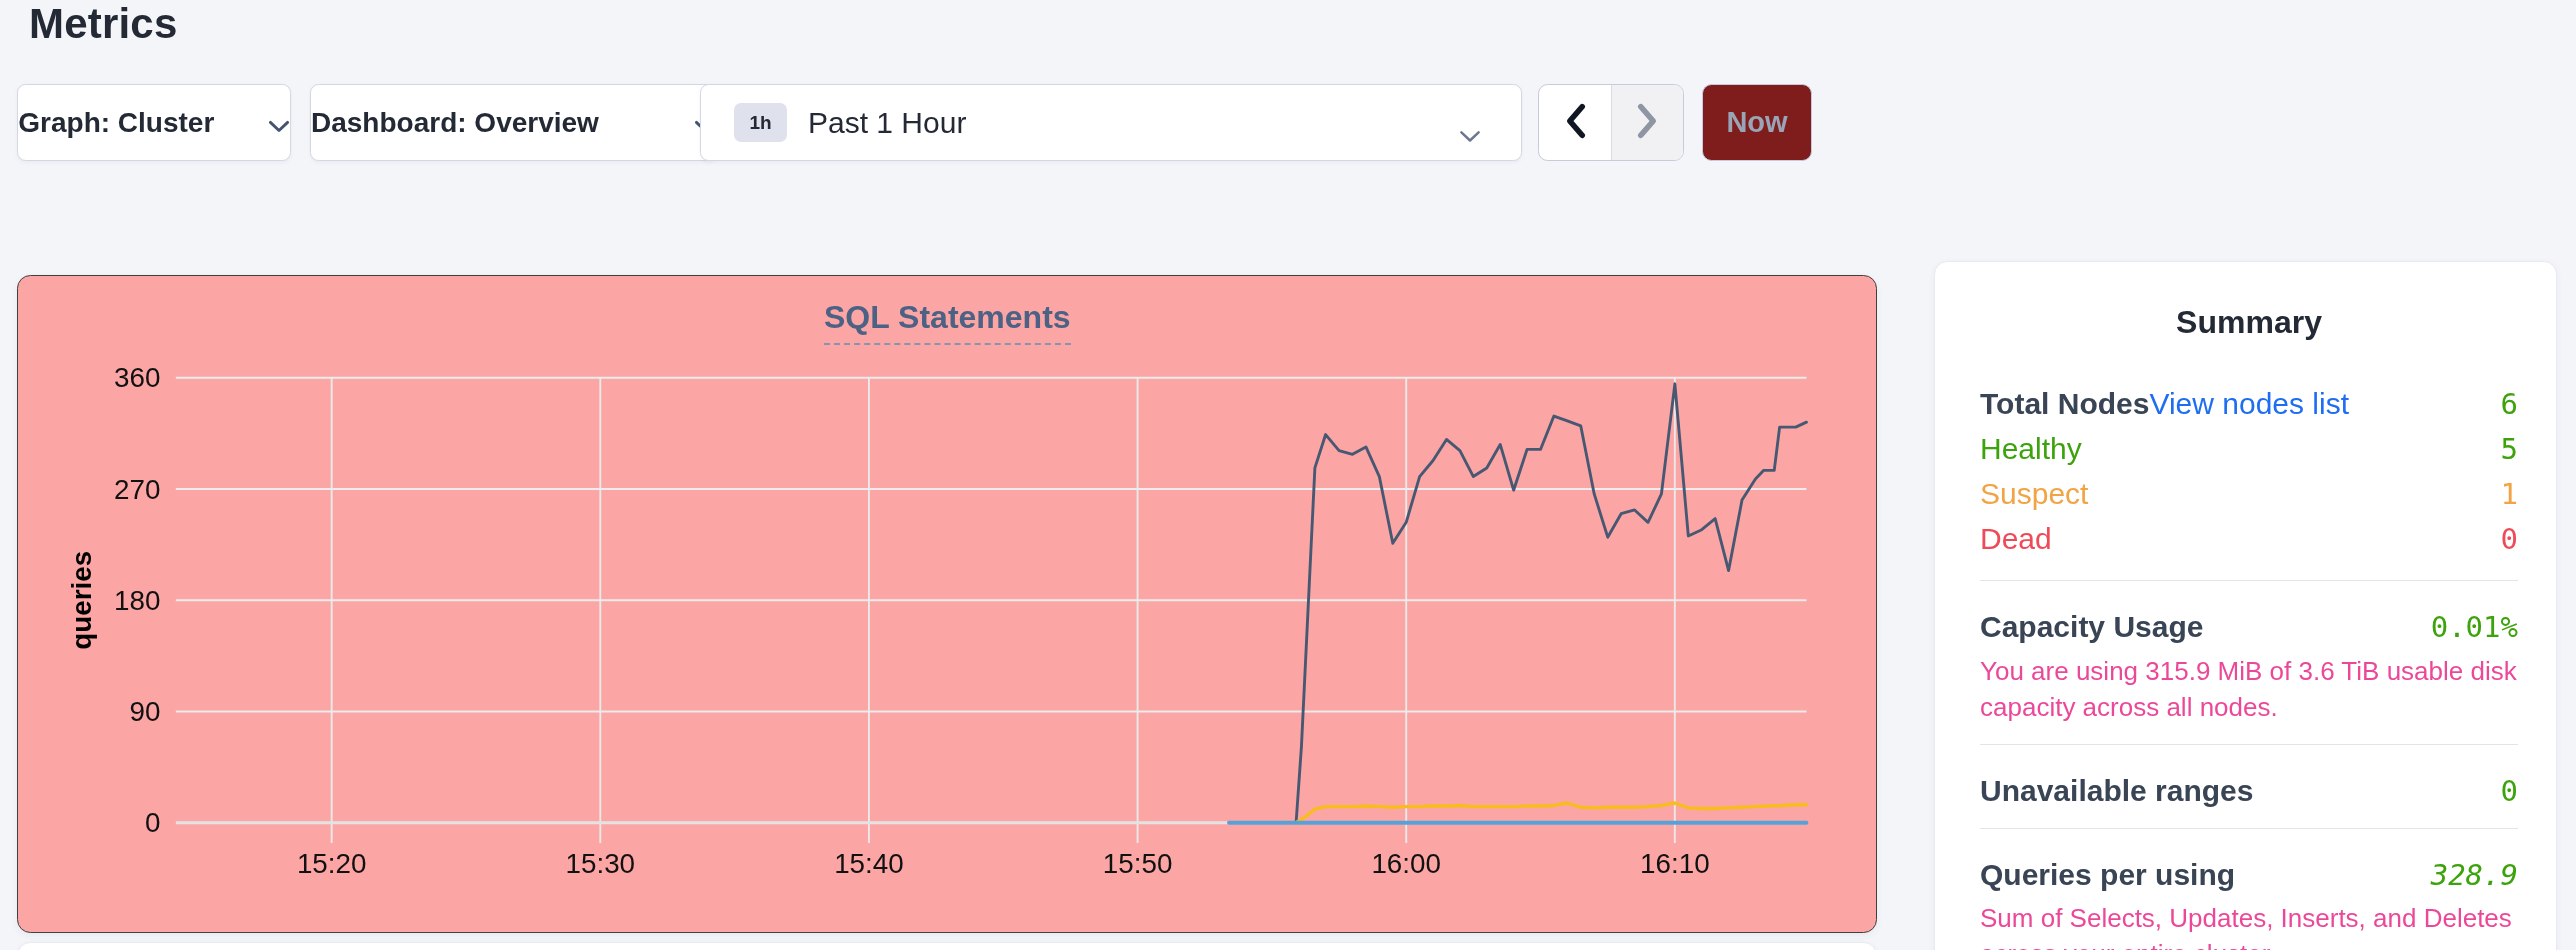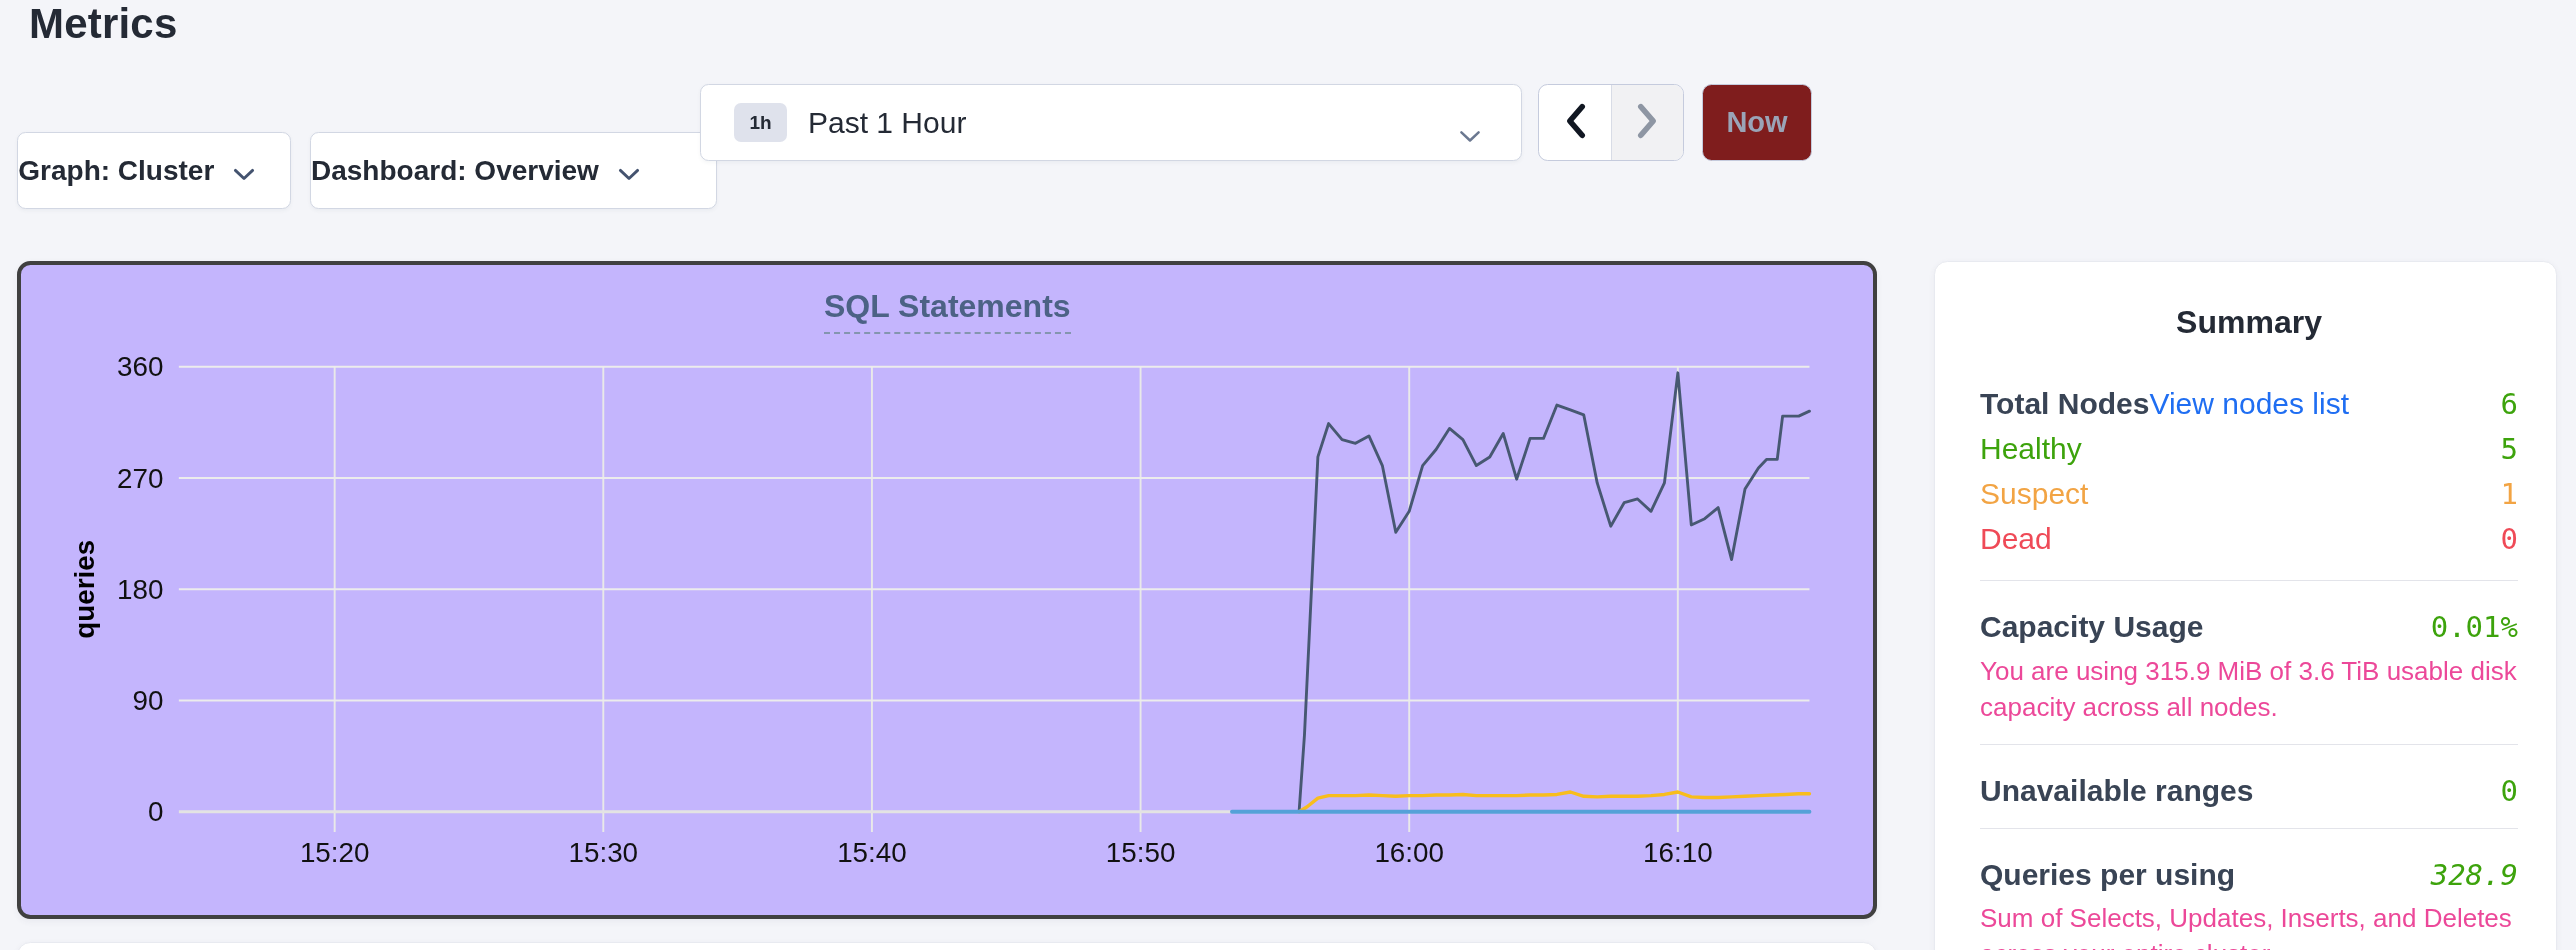--- a/index.html
+++ b/index.html
@@ -16,21 +16,21 @@
     font-size:42px; font-weight:600; color:#242a35; letter-spacing:0.2px;
   }
   
   .ctl {
     position:absolute; top:84px; height:77px;
     background:#fff; border:1.9px solid #d2d7e3; border-radius:8.6px;
     display:flex; align-items:center;
     box-shadow:0 1.9px 3.8px rgba(60,70,100,.05);
     font-size:28px; color:#242a35; cursor:pointer;
   }
-  .dropdown { justify-content:flex-start; gap:19px; font-weight:700;margin-top:48px; }
+  .dropdown { justify-content:space-between; gap:19px; font-weight:700; }
   .dd-graph { left:17.3px; width:274px; }
   .dd-dash  { left:310px; width:407px; }
   .chev-down { display:inline-block; margin-top:3.8px; }
   .time-selector { left:700px; width:822px; padding-left:33px; }
   .time-badge {
     background:#dfe2ec; color:#242a35; font-weight:700; font-size:19px;
     border-radius:7px; padding:8.6px 15.4px; margin-right:21px;
   }
   .time-label { font-size:30px; font-weight:400; color:#242a35; }
   .time-chev { position:absolute; right:40px; top:33px; }
@@ -42,22 +42,22 @@
   .nav-cell { width:50%; display:flex; align-items:center; justify-content:center; cursor:pointer; }
   .nav-next { background:#f1f1f3; border-left:1.9px solid #d8dce6; cursor:default; }
   .now-button {
     position:absolute; top:84px; left:1702px; width:110px; height:77px;
     border:1.9px solid #c5cbdd; border-radius:9.6px; background:#7f1d1d;
     display:flex; align-items:center; justify-content:center;
     font-size:29px; font-weight:600; color:#9aa4b7; cursor:default;
   }
   
   .chart-card {
-    position:absolute; left:17.3px; top:261px; width:1860px; height:658px;
-    background:#c4b5fd; border:4px solid #404040; border-radius:13.4px;
+    position:absolute; left:17.3px; top:275px; width:1860px; height:658px;
+    background:#fca5a5; border:1px solid #404040; border-radius:13.4px;
     box-shadow:0 2.9px 6.7px rgba(60,70,100,.06);
   }
   .chart-title-wrap { position:absolute; left:0; right:0; top:23px; text-align:center; }
   .chart-title {
     display:inline-block; font-size:32px; font-weight:700; color:#4c6285;
     border-bottom:2.9px dashed #8495af; padding-bottom:6.7px; cursor:help;
   }
   .chart-svg { position:absolute; inset:0; width:1860px; height:658px; }
   .xt { font-family:"Liberation Sans",sans-serif; font-size:29px; fill:#111; text-anchor:middle; }
   .yt { font-family:"Liberation Sans",sans-serif; font-size:29px; fill:#111; text-anchor:end; }

